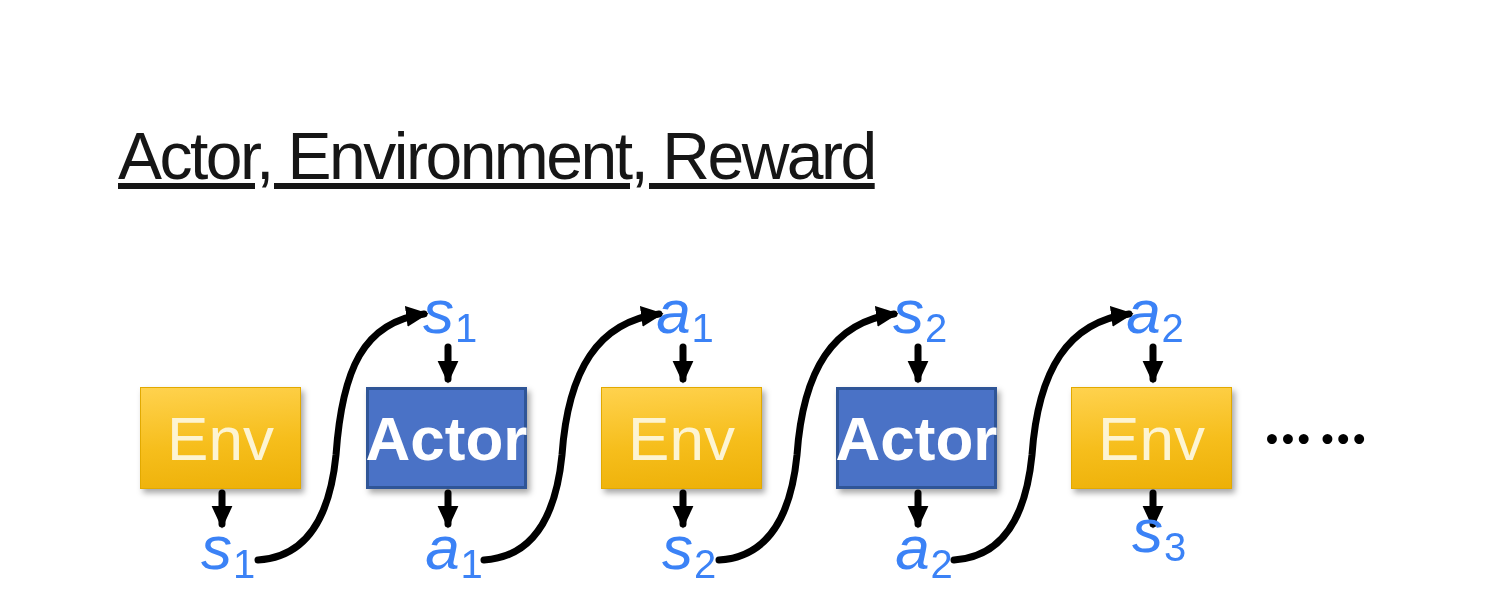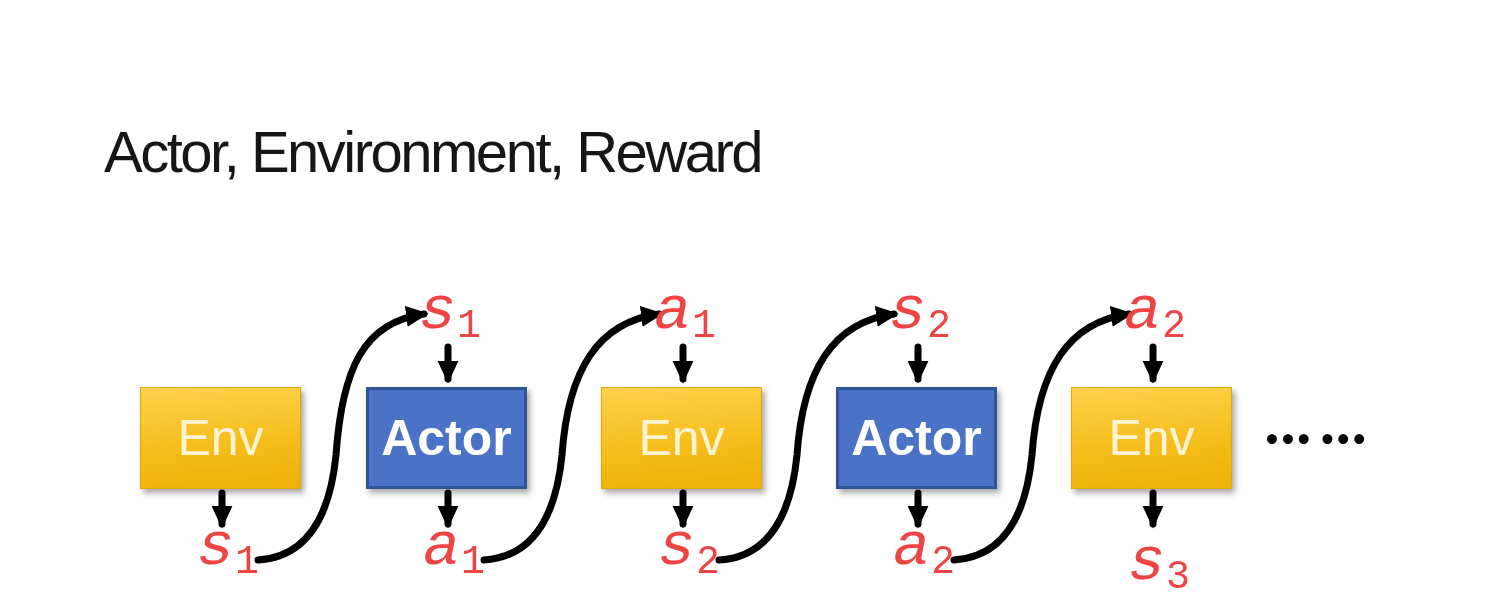--- a/index.html
+++ b/index.html
@@ -5,57 +5,58 @@
   html,body{margin:0;padding:0;}
   .slide{
     position:relative;
     width:1500px;height:608px;
     background:#ffffff;
     overflow:hidden;
     font-family:"Liberation Sans", sans-serif;
   }
   .title{
     position:absolute;
-    left:104px;top:118px;
-    font-size:58px;
+    left:118px;top:118px;
+    font-size:66px;
     font-weight:300;
     letter-spacing:-2.5px;
     color:#161616;
     white-space:nowrap;
+    text-decoration:underline;
   }
   .arrow-layer{
     position:absolute;left:0;top:0;width:1500px;height:608px;
   }
   .box{
     position:absolute;
     top:387px;
     width:161px;height:102px;
     box-sizing:border-box;
     display:flex;align-items:center;justify-content:center;
-    font-size:50px;
+    font-size:62px;
     box-shadow:3px 4px 6px rgba(0,0,0,0.35);
   }
   .box.env{
     background:linear-gradient(175deg, var(--env-top,#FFD24E) 0%, var(--env-mid,#F6BE1C) 55%, var(--env-bottom,#EDB007) 100%);
     border:1px solid var(--env-border,#E2A900);
     color:var(--env-text,#FDF4D2);
   }
   .box.actor{
     background:var(--actor-fill,#4A72C6);
     border:3px solid var(--actor-border,#2F5597);
     color:var(--actor-text,#FFFFFF);
     font-weight:bold;
   }
   .math-label{
     position:absolute;
     transform:translateX(-50%);
-    font-family:Liberation Mono, monospace;
+    font-family:Liberation Sans, sans-serif;
     font-size:62px;
     line-height:1;
-    color:#ef4444;
+    color:#3b82f6;
     white-space:nowrap;
   }
   .math-label .base{ font-style:italic; }
   .math-label .sub{
     font-size:40px;
     position:relative;
     top:0.22em;
     margin-left:1px;
   }
   .dots{
@@ -127,19 +128,19 @@
   </div>
   <div class="math-label" style="left:454px;top:517px;">
     <span class="base">a</span><span class="sub">1</span>
   </div>
   <div class="math-label" style="left:689px;top:517px;">
     <span class="base">s</span><span class="sub">2</span>
   </div>
   <div class="math-label" style="left:924px;top:517px;">
     <span class="base">a</span><span class="sub">2</span>
   </div>
-  <div class="math-label" style="left:1159px;top:532px;">
+  <div class="math-label" style="left:1159px;top:500px;">
     <span class="base">s</span><span class="sub">3</span>
   </div>
 
   <div class="dots">••• •••</div>
 
 </div>
 
 </body></html>

